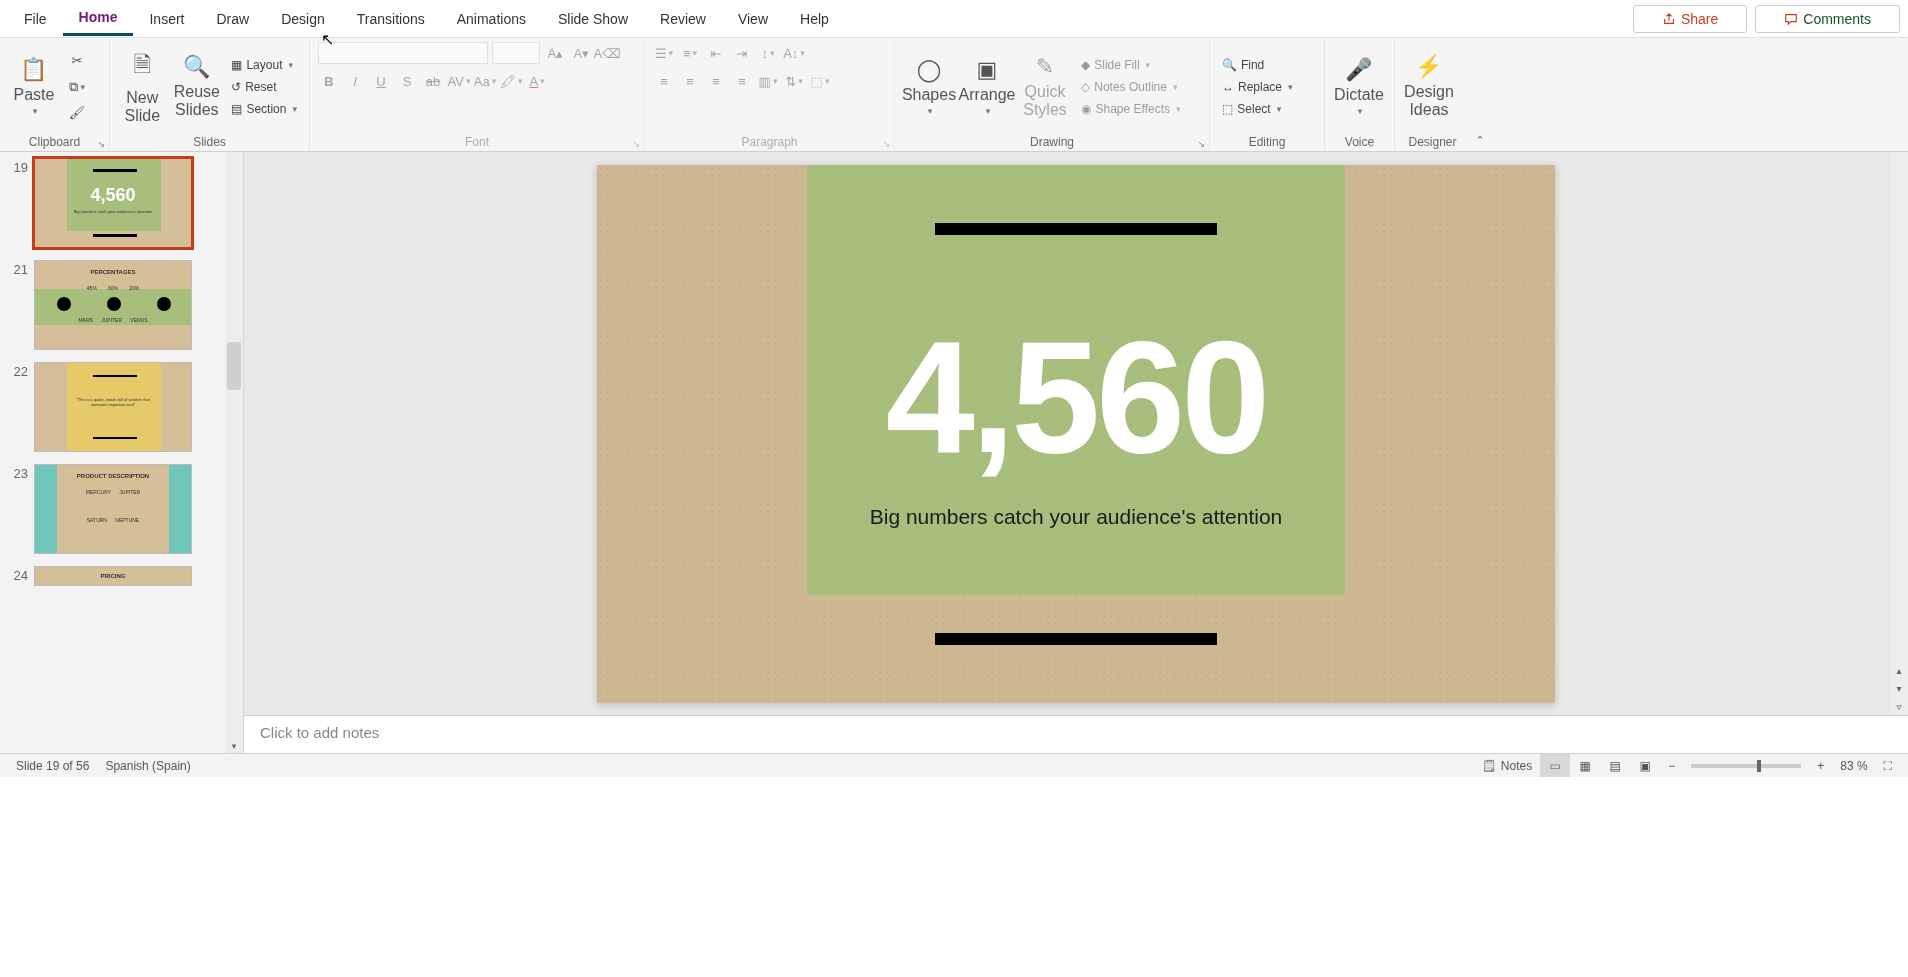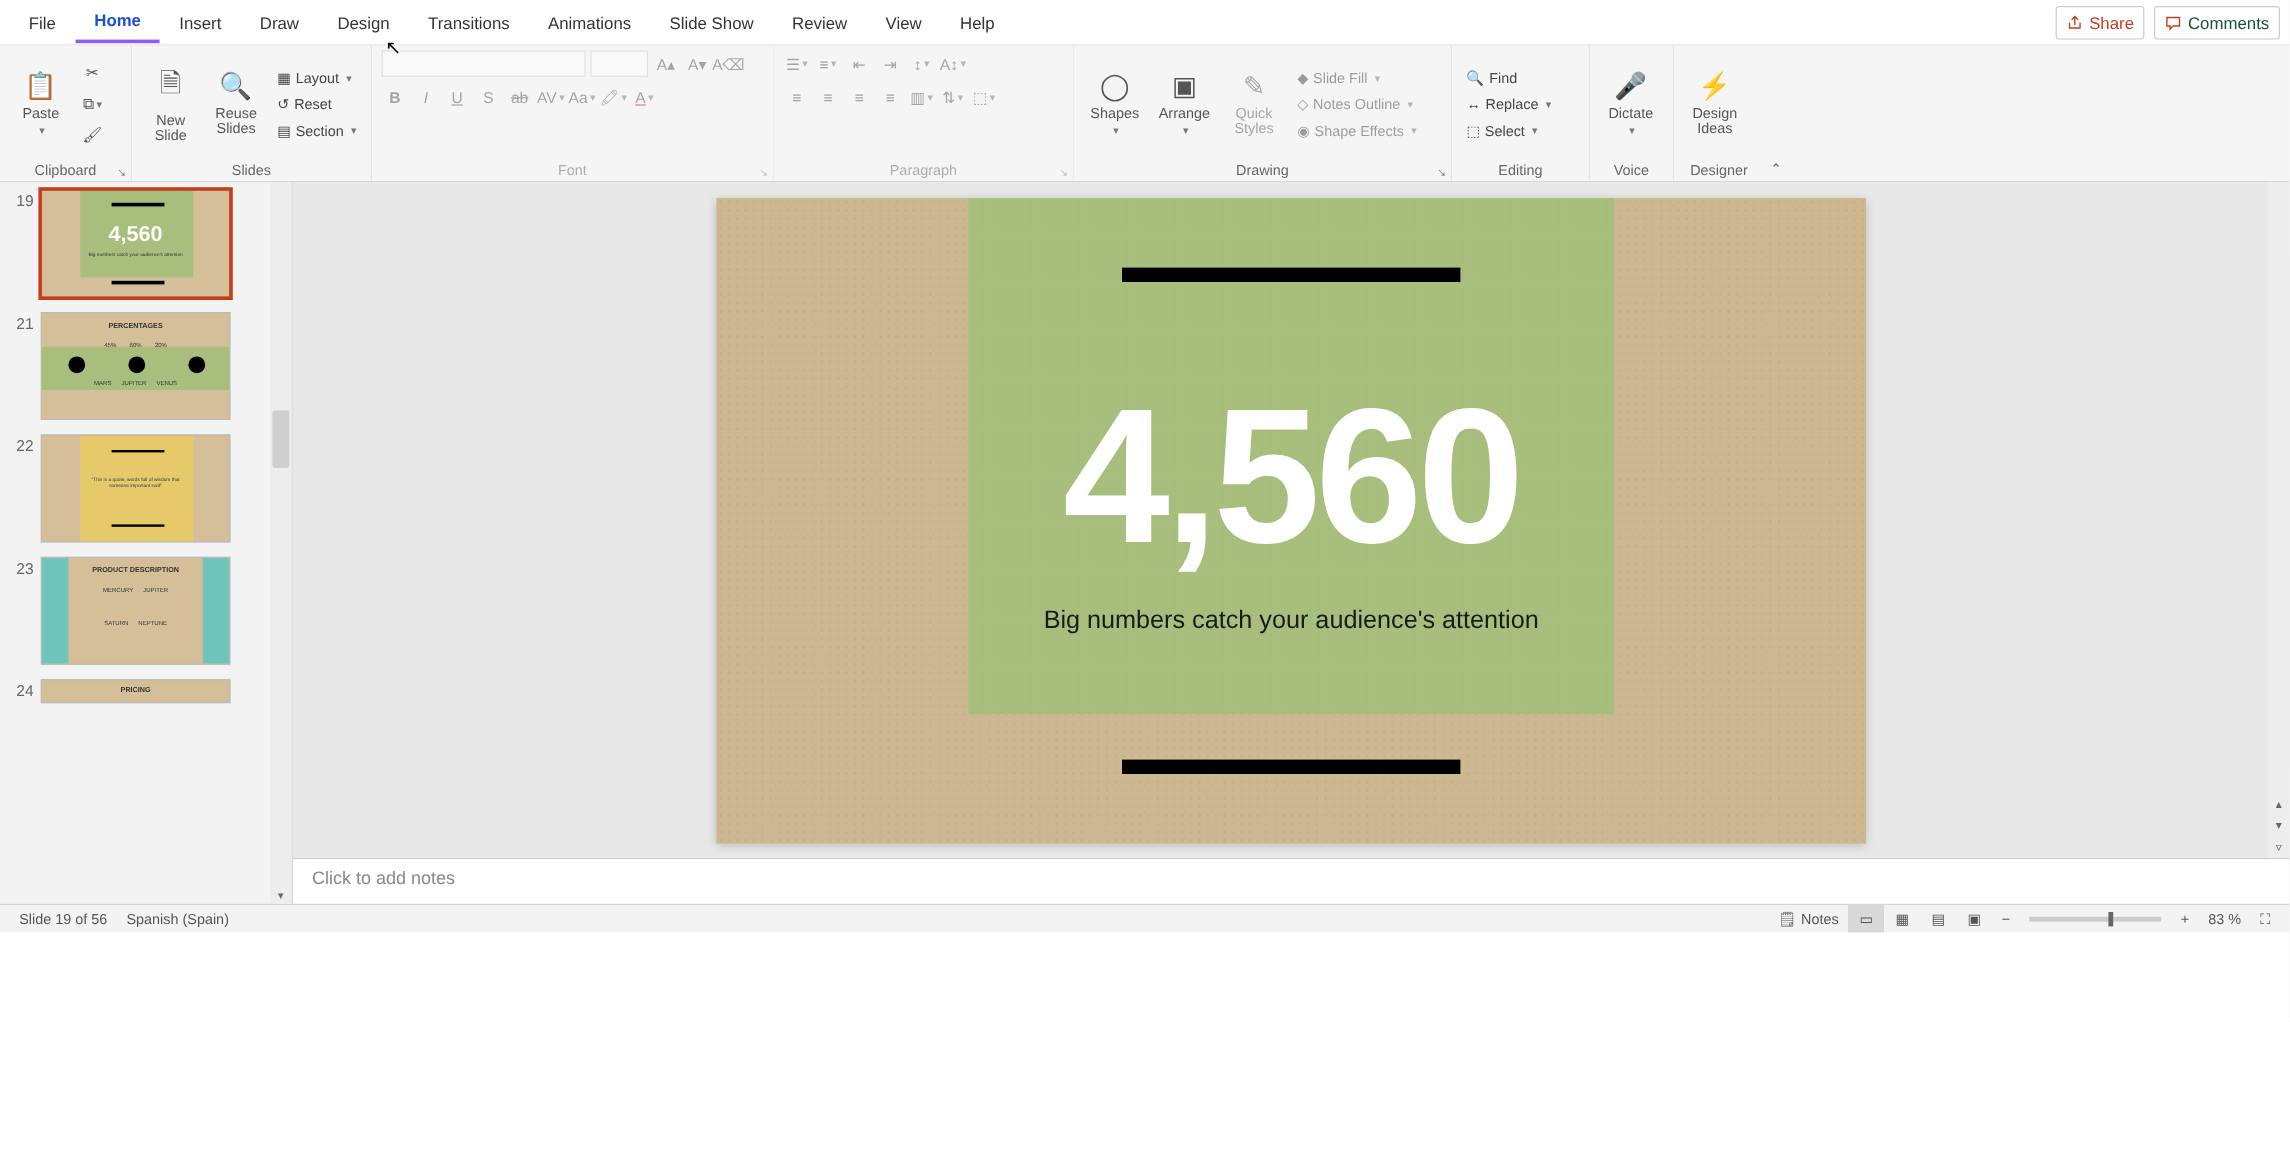--- a/index.html
+++ b/index.html
@@ -1,35 +1,35 @@
 <!DOCTYPE html>
 <html><head>
 <meta charset="utf-8">
 <style>
 * { margin: 0; padding: 0; box-sizing: border-box; font-family: "Segoe UI", sans-serif; }
 body { background: #fff; width: 1908px; height: 977px; overflow: hidden; user-select: none; }
 
 
 .tabbar { height: 38px; display: flex; align-items: center; padding: 0 8px; border-bottom: 1px solid #e0e0e0; background: #fff; }
 .tabbar .tab { padding: 8px 16px; font-size: 14px; color: #333; cursor: pointer; }
-.tabbar .tab.active { font-weight: 600; border-bottom: 3px solid #8b5cf6; color: #1d4ed8; }
+.tabbar .tab.active { font-weight: 600; border-bottom: 3px solid #0c4a6e; color: #701a75; }
 .tabbar .spacer { flex: 1; }
-.topbtn { display: flex; align-items: center; gap: 5px; padding: 5px 8px; border: 1px solid #ccc; border-radius: 3px; font-size: 14px; color: #333; margin-left: 8px; cursor: pointer; }
+.topbtn { display: flex; align-items: center; gap: 5px; padding: 5px 28px; border: 1px solid #ccc; border-radius: 3px; font-size: 14px; color: #333; margin-left: 8px; cursor: pointer; }
 .topbtn.share { color: #c43e1c; }
 .topbtn.comments { color: #14532d; }
 
 
 .ribbon { height: 114px; display: flex; background: #f5f5f5; border-bottom: 1px solid #d0d0d0; font-size: 12px; color: #555; }
 .group { border-right: 1px solid #e5e5e5; display: flex; flex-direction: column; position: relative; }
 .group-body { flex: 1; display: flex; align-items: center; padding: 4px 8px; gap: 6px; }
 .group-label { text-align: center; font-size: 12px; color: #666; padding-bottom: 2px; position: relative; }
 .launcher { position: absolute; right: 4px; bottom: 2px; font-size: 9px; color: #888; }
 .vbtn { display: flex; flex-direction: column; align-items: center; justify-content: center; width: 52px; cursor: pointer; gap: 3px; }
 .vbtn .ico { font-size: 22px; }
-.vbtn span.lbl { font-size: 12px; line-height: 1.1; text-align: center; }
+.vbtn span.lbl { font-size: 16px; line-height: 1.1; text-align: center; }
 .smallbtn { display: flex; align-items: center; gap: 4px; padding: 2px 4px; cursor: pointer; font-size: 12px; color: #444; }
 .stack { display: flex; flex-direction: column; gap: 4px; }
 .inline { display: flex; align-items: center; gap: 4px; }
 .disabled { opacity: 0.5; pointer-events: none; }
 .fontbox { width: 170px; height: 22px; border: 1px solid #ccc; background: #fff; }
 .sizebox { width: 48px; height: 22px; border: 1px solid #ccc; background: #fff; }
 .iconbtn { width: 22px; height: 22px; display: flex; align-items: center; justify-content: center; cursor: pointer; font-size: 13px; color: #555; }
 .dd { font-size: 9px; color: #777; margin-left: 2px; }
 .collapse { width: 20px; display: flex; align-items: flex-end; justify-content: center; font-size: 11px; color: #666; padding-bottom: 4px; }
 

